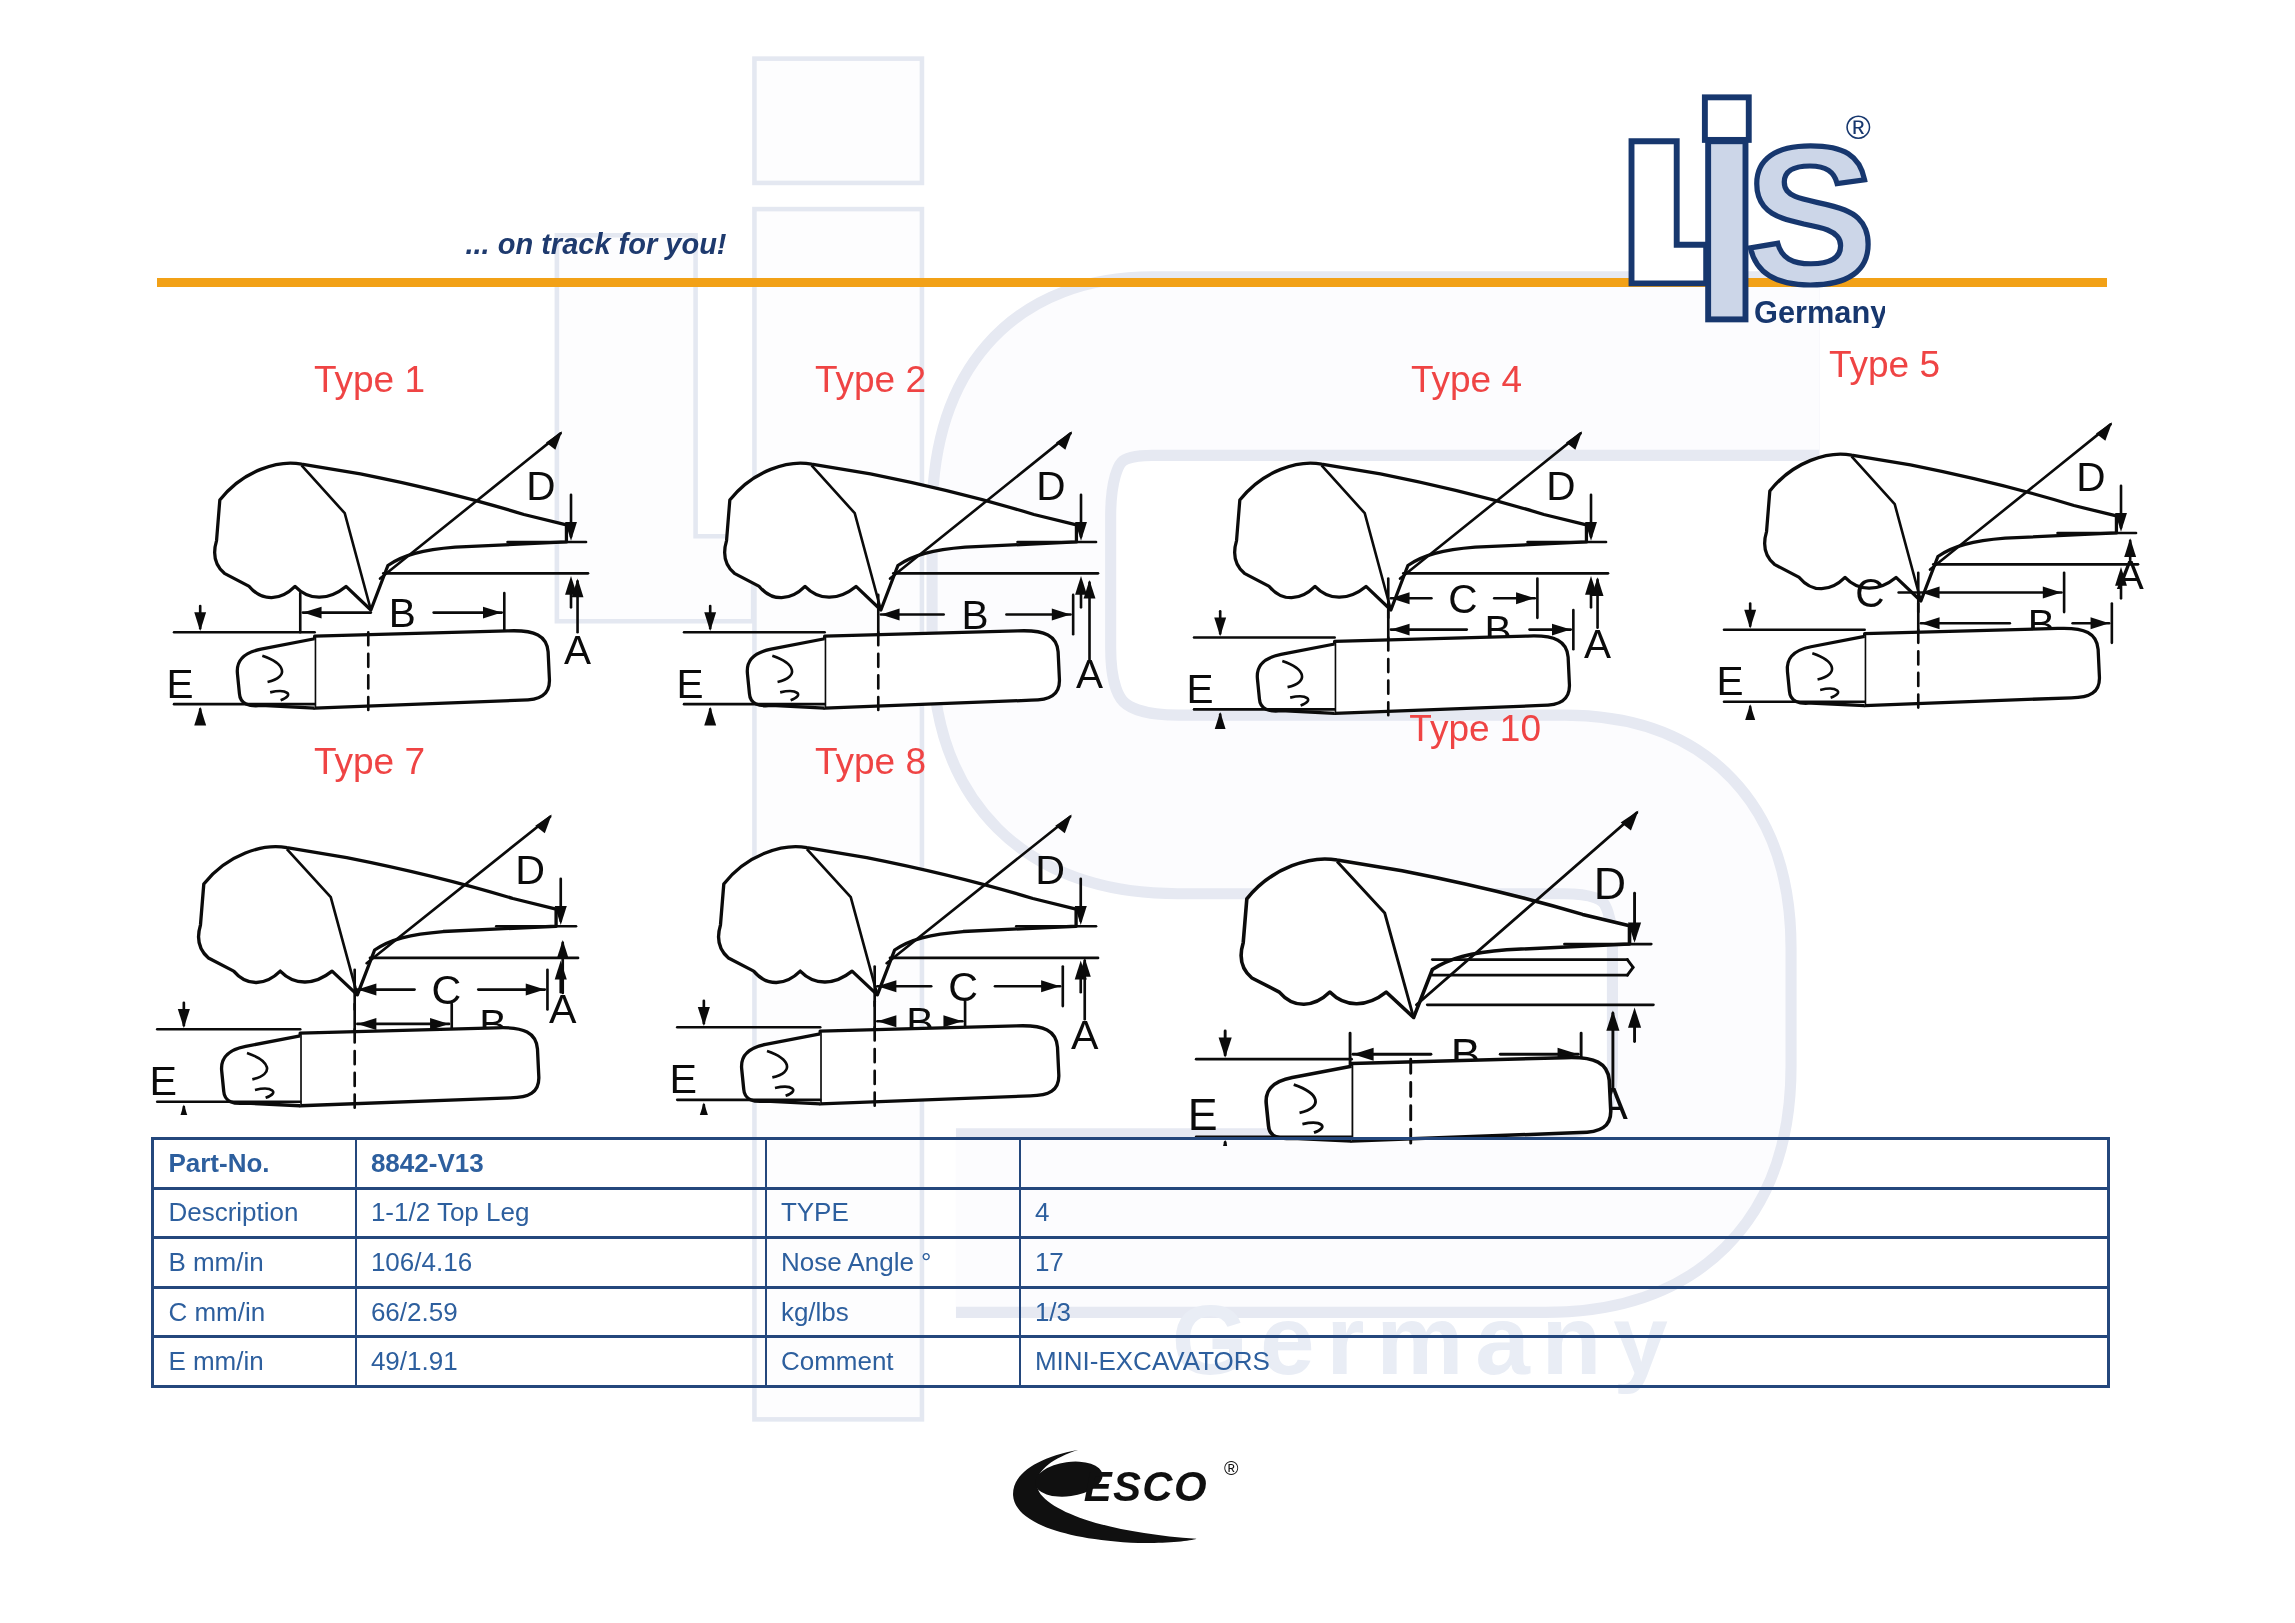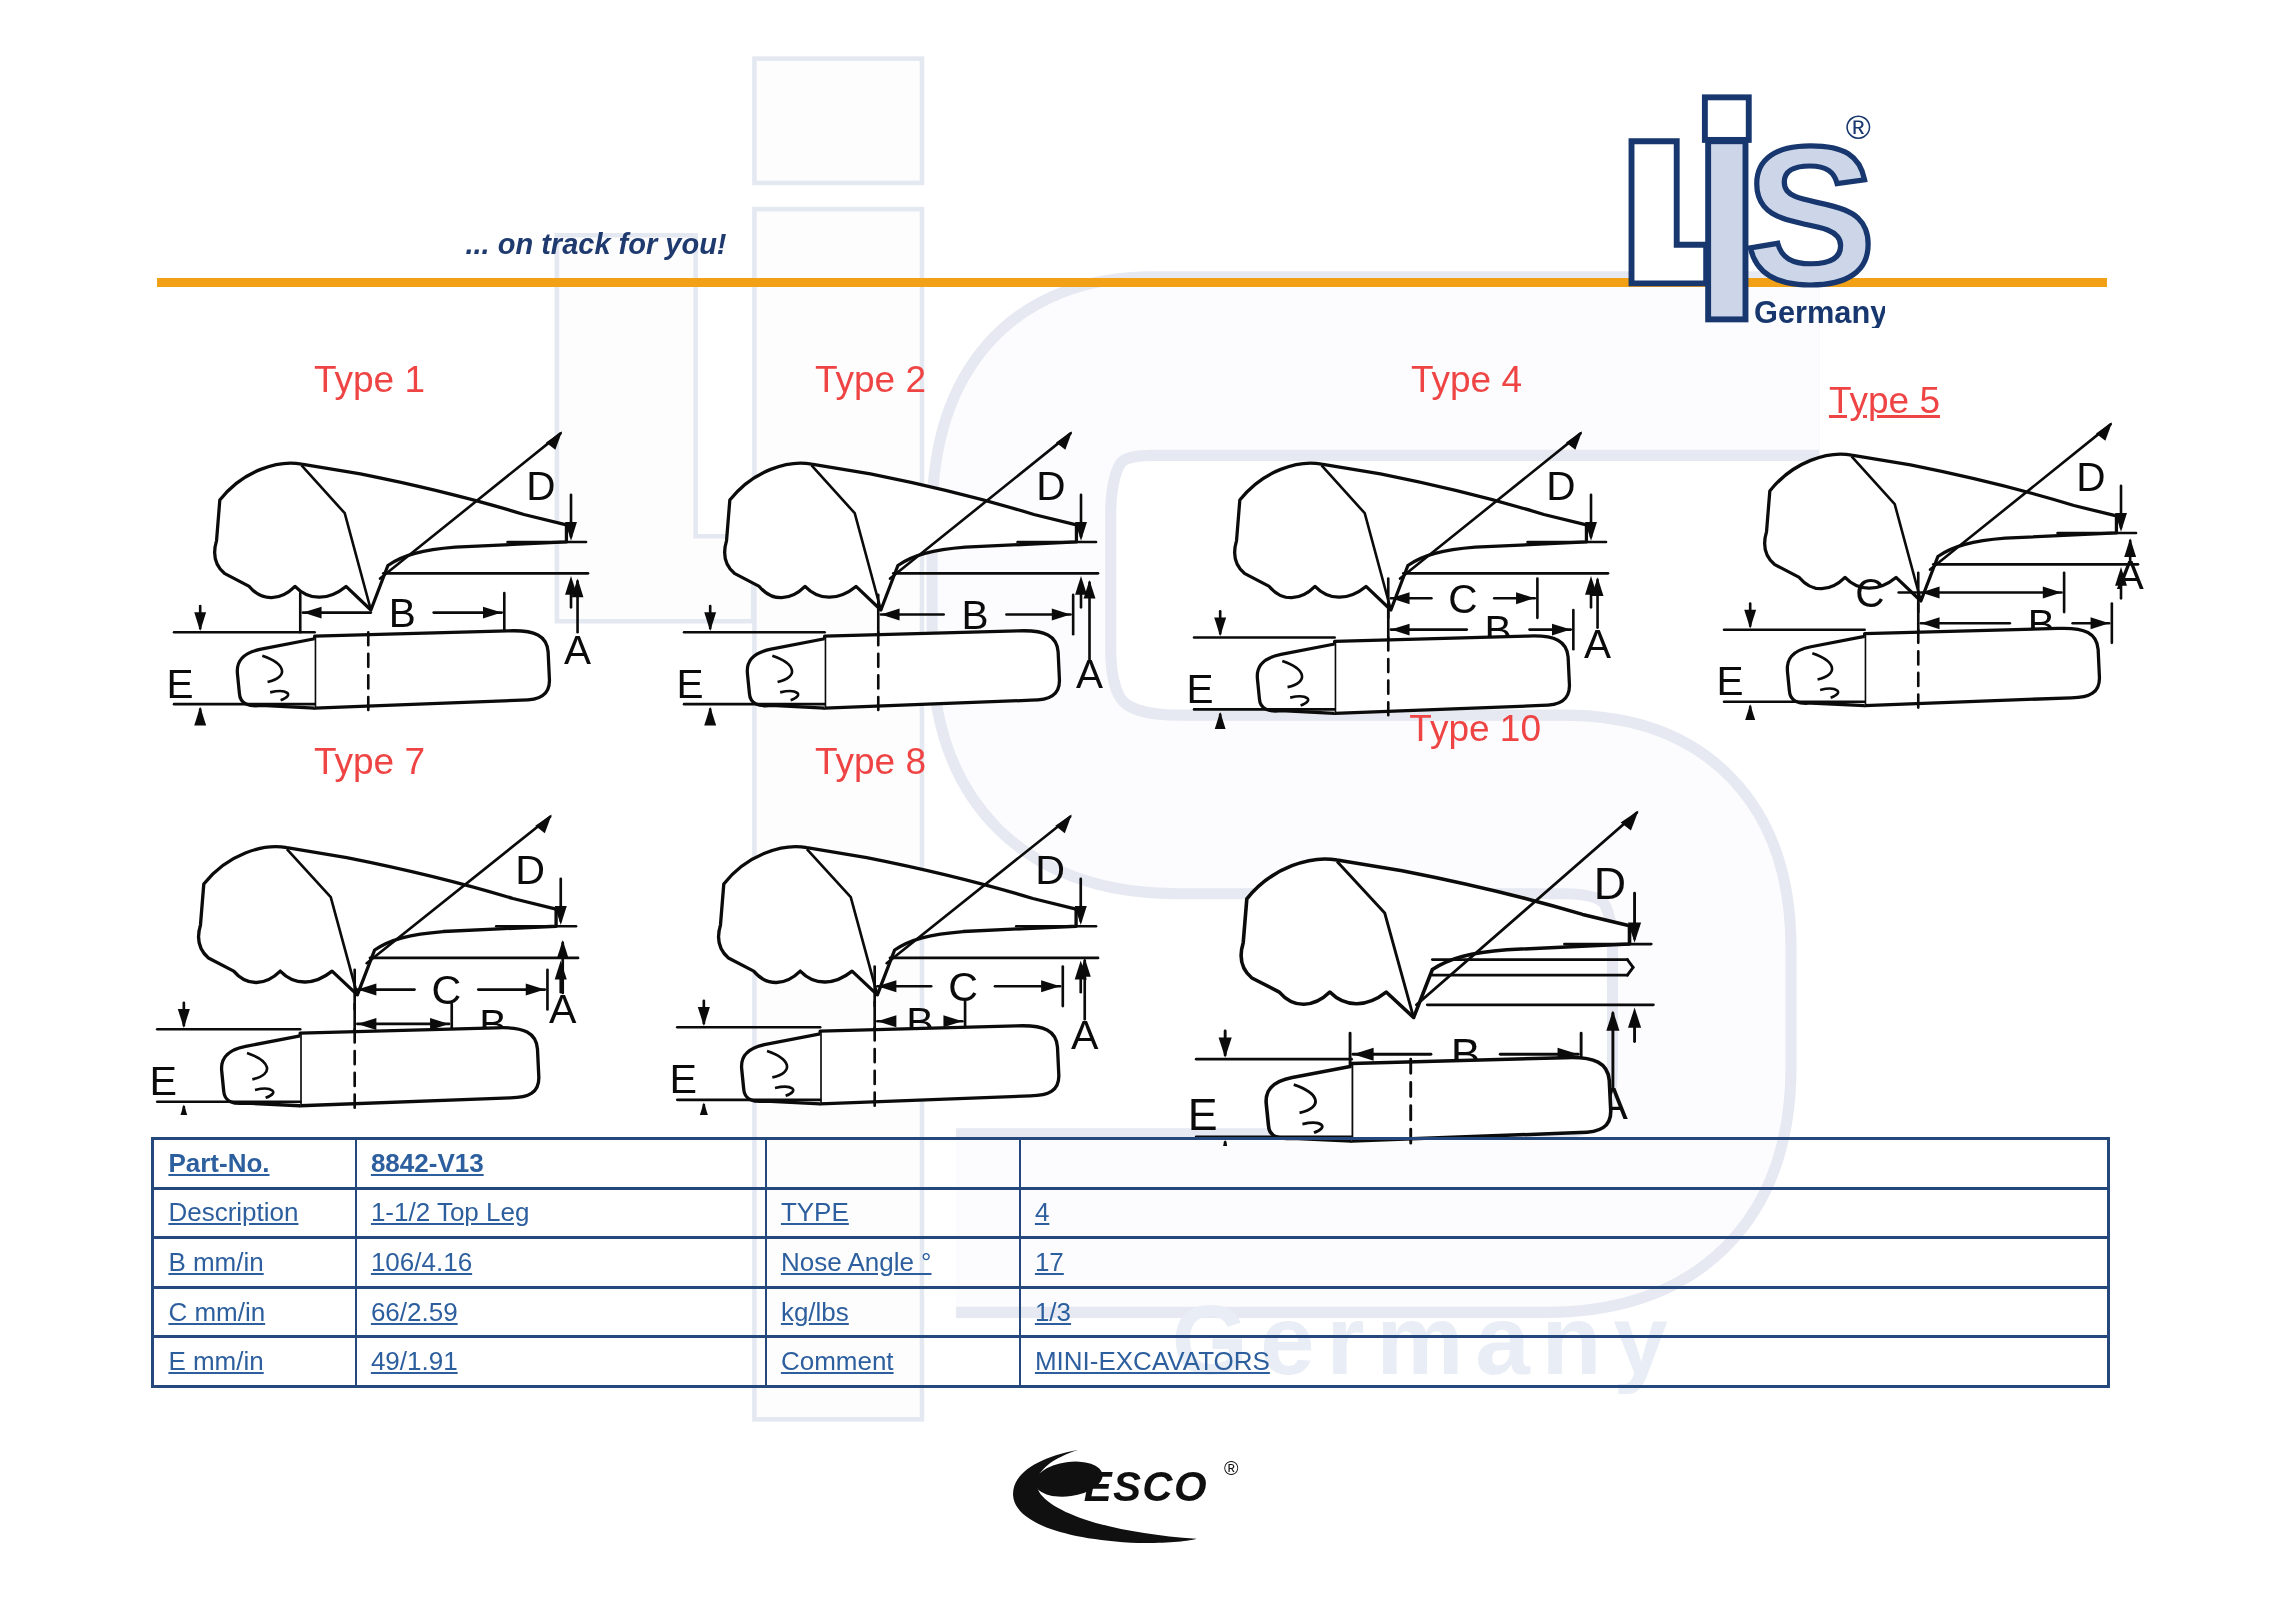--- a/index.html
+++ b/index.html
@@ -14,21 +14,21 @@
   
   .dia-title{width:275px;text-align:center;font-size:37px;color:#ef4444;z-index:3;}
   .dia{z-index:3;}
   svg text{font-family:"Liberation Sans",sans-serif;}
   
   .spec-table{left:151px;top:1137px;width:1959px;height:251px;z-index:3;}
   table{border-collapse:collapse;table-layout:fixed;width:100%;height:100%;
         border:3.9px solid #24477c;background:transparent;}
   td{border-left:2.6px solid #24477c;border-top:3.9px solid #24477c;
      font-size:26px;color:#2d5f9e;padding:0 0 0 14.4px;vertical-align:middle;
-     white-space:nowrap;overflow:hidden;text-decoration:underline;}
+     white-space:nowrap;overflow:hidden;}
   tr:first-child td{border-top:none;font-weight:bold;}
   td:first-child{border-left:none;}
   
   .esco{left:1000px;top:1443px;z-index:3;}
   .wm{left:393px;top:39px;z-index:1;}
 </style>
 </head>
 <body>
 
 <div class="page">
@@ -52,21 +52,21 @@
     <text x="186" y="292" font-size="300" font-weight="bold" fill="#ccd6e8" stroke="#17376e" stroke-width="8">S</text>
     <rect x="125" y="8" width="67" height="65" fill="#ffffff" stroke="#17376e" stroke-width="9"></rect>
     <rect x="130" y="75" width="57" height="272" fill="#ccd6e8" stroke="#17376e" stroke-width="9"></rect>
     <text x="340" y="72" font-size="52" fill="#17376e">®</text>
     <text x="200" y="352" font-size="47" font-weight="bold" fill="#17376e">Germany</text>
   </svg>
 
   <div class="abs dia-title" style="left:232px;top:359px;">Type 1</div>
   <div class="abs dia-title" style="left:733px;top:359px;">Type 2</div>
   <div class="abs dia-title" style="left:1247px;top:359px;text-align:right;">Type 4</div>
-  <div class="abs dia-title" style="left:1747px;top:380px;text-decoration:underline;">Type 5</div>
+  <div class="abs dia-title" style="left:1747px;top:344px;">Type 5</div>
   <div class="abs dia-title" style="left:232px;top:741px;">Type 7</div>
   <div class="abs dia-title" style="left:733px;top:741px;">Type 8</div>
   <div class="abs dia-title" style="left:1266px;top:708px;text-align:right;">Type 10</div>
 
   <svg id="dia0" class="abs dia" style="left:151px;top:402px;" width="445" height="327" viewBox="0 0 680 500">
       <path d="M105,150 C140,105 195,88 230,95 L320,110 C410,128 505,152 570,172 L635,188 L635,214 L465,222 C415,226 385,234 362,250 L336,318 L298,282 C272,303 242,305 220,282 C198,304 170,306 150,282 L112,262 C98,250 94,232 100,212 Z" fill="#fff" stroke="#0b0b0b" stroke-width="5" stroke-linejoin="round"></path>
       <path d="M230,97 L296,170 L336,318" fill="none" stroke="#0b0b0b" stroke-width="4"></path>
       <line x1="350" y1="270" x2="626" y2="48" stroke="#0b0b0b" stroke-width="4" stroke-linecap="round"></line>
       <g transform="rotate(38 626 48)">
         <polygon points="626,44 616.9,72.6 635.1,72.6" fill="#0b0b0b"></polygon>

